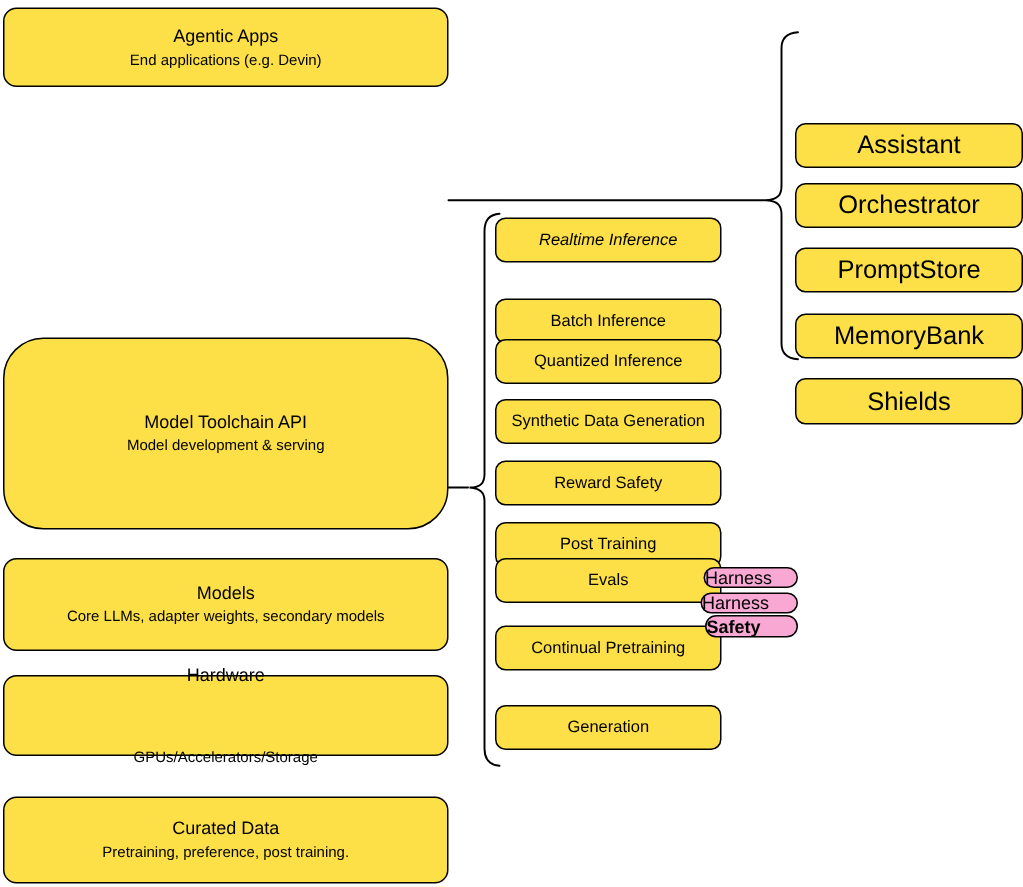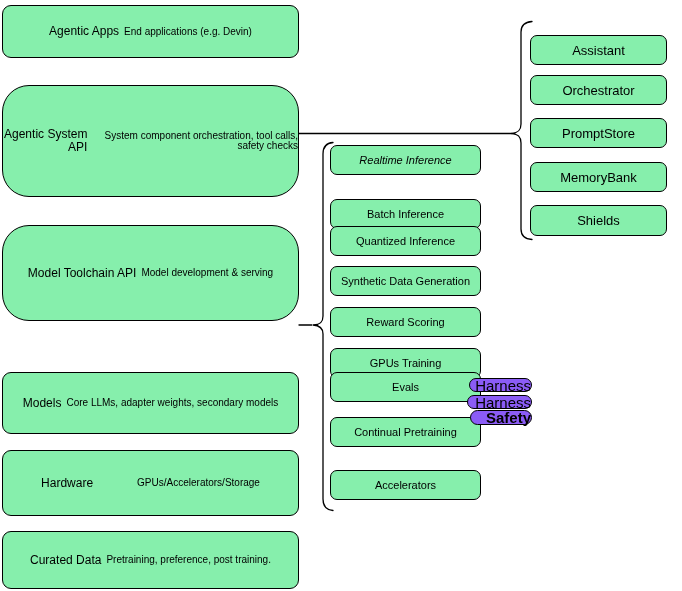--- a/index.html
+++ b/index.html
@@ -17,28 +17,28 @@
   }
   .connectors {
     position: absolute;
     left: 0;
     top: 0;
     z-index: 1;
   }
   .node {
     position: absolute;
     box-sizing: border-box;
-    background: #86efac;
+    background: #fde047;
     border: 1.3px solid #000000;
     color: #000000;
     display: flex;
-    flex-direction: row;
+    flex-direction: column;
     align-items: center;
     justify-content: center;
-    text-align: right;
+    text-align: left;
     z-index: 2;
   }
   .lbox {
     left: 2px;
     width: 297px;
     gap: 5px;
   }
   .lbox .title {
     font-size: 12px;
     line-height: 13px;
@@ -51,35 +51,36 @@
   .r27 { border-radius: 27px; }
   .mbox {
     left: 330px;
     width: 151px;
     height: 30px;
     border-radius: 7px;
     font-size: 11px;
   }
   .rbox {
     left: 530px;
-    width: 137px;
+    width: 152px;
     height: 30px;
     border-radius: 7px;
-    font-size: 13px;
+    font-size: 17px;
+    margin-top: 47px;
   }
   .pill {
     position: absolute;
     box-sizing: border-box;
-    background: #8b5cf6;
+    background: #f9a8d4;
     border: 1.2px solid #000000;
     border-radius: 999px;
-    font-size: 15px;
+    font-size: 12px;
     display: flex;
     align-items: center;
-    justify-content: flex-end;
+    justify-content: flex-start;
     z-index: 3;
   }
 </style>
 </head>
 <body>
 
 <div class="canvas">
 
   <svg class="connectors" width="682" height="591" viewBox="0 0 682 591">
 
@@ -90,36 +91,32 @@
     <path d="M 333 142.5 C 326 143 323 147 323 154 L 323 316 C 323 321.5 321 325 313 325 C 321 325.5 323 329 323 334 L 323 499 C 323 506 326 510 333 510.5" fill="none" stroke="#000000" stroke-width="1.3" stroke-linecap="round"></path>
 
     <path d="M 532 21.5 C 525 22 521 25.5 521 32 L 521 124 C 521 129.5 519 133 511 133.5 C 519 134 521 137.5 521 143 L 521 229 C 521 235.5 525 239 532 239.5" fill="none" stroke="#000000" stroke-width="1.3" stroke-linecap="round"></path>
   </svg>
 
   <div class="node lbox r8" style="top:5px; height:53px;">
     <div class="title">Agentic Apps</div>
     <div class="subtitle">End applications (e.g. Devin)</div>
   </div>
 
-  <div class="node lbox r27" style="top:85px; height:112px;">
-    <div class="title">Agentic System API</div>
-    <div class="subtitle">System component orchestration, tool calls, safety checks</div>
-  </div>
 
-  <div class="node lbox r27" style="top:225px; height:96px;">
+  <div class="node lbox r27" style="top:225px; height:128px;">
     <div class="title">Model Toolchain API</div>
     <div class="subtitle">Model development &amp; serving</div>
   </div>
 
   <div class="node lbox r8" style="top:372px; height:62px;">
     <div class="title">Models</div>
     <div class="subtitle">Core LLMs, adapter weights, secondary models</div>
   </div>
 
-  <div class="node lbox r8" style="top:450px; height:66px;gap:44px;">
+  <div class="node lbox r8" style="top:450px; height:54px;gap:44px;">
     <div class="title">Hardware</div>
     <div class="subtitle">GPUs/Accelerators/Storage</div>
   </div>
 
   <div class="node lbox r8" style="top:531px; height:58px;">
     <div class="title">Curated Data</div>
     <div class="subtitle">Pretraining, preference, post training.</div>
   </div>
 
   <div class="node mbox" style="top:145px;font-style:italic;">
@@ -128,33 +125,33 @@
   <div class="node mbox" style="top:199px;">
     <span>Batch Inference</span>
   </div>
   <div class="node mbox" style="top:226px;">
     <span>Quantized Inference</span>
   </div>
   <div class="node mbox" style="top:266px;">
     <span>Synthetic Data Generation</span>
   </div>
   <div class="node mbox" style="top:307px;">
-    <span>Reward Scoring</span>
+    <span>Reward Safety</span>
   </div>
   <div class="node mbox" style="top:348px;">
-    <span>GPUs Training</span>
+    <span>Post Training</span>
   </div>
   <div class="node mbox" style="top:372px;">
     <span>Evals</span>
   </div>
   <div class="node mbox" style="top:417px;">
     <span>Continual Pretraining</span>
   </div>
   <div class="node mbox" style="top:470px;">
-    <span>Accelerators</span>
+    <span>Generation</span>
   </div>
 
   <div class="pill" style="left:469px; top:378px; width:63px; height:14px;">
     <span>Harness</span>
   </div>
   <div class="pill" style="left:467px; top:395px; width:65px; height:14px;">
     <span>Harness</span>
   </div>
   <div class="pill" style="left:470px; top:410px; width:62px; height:15px;font-weight:bold;">
     <span>Safety</span>

